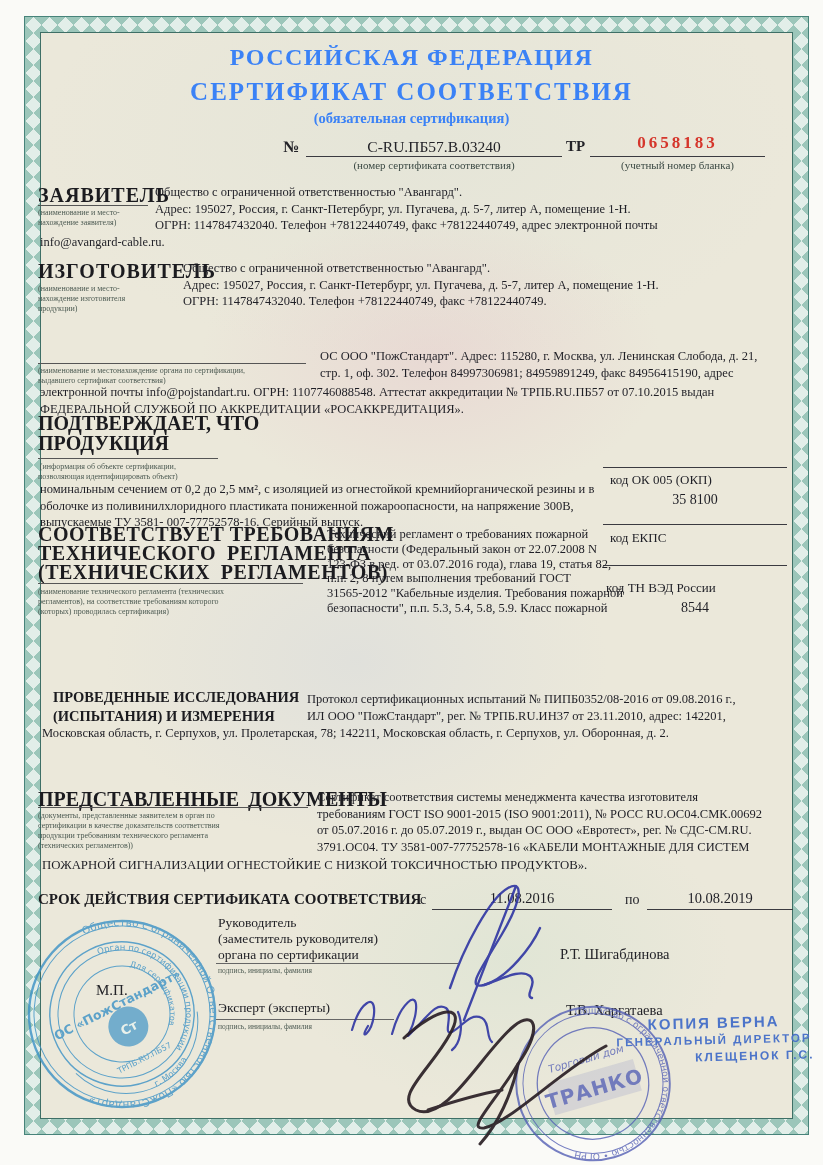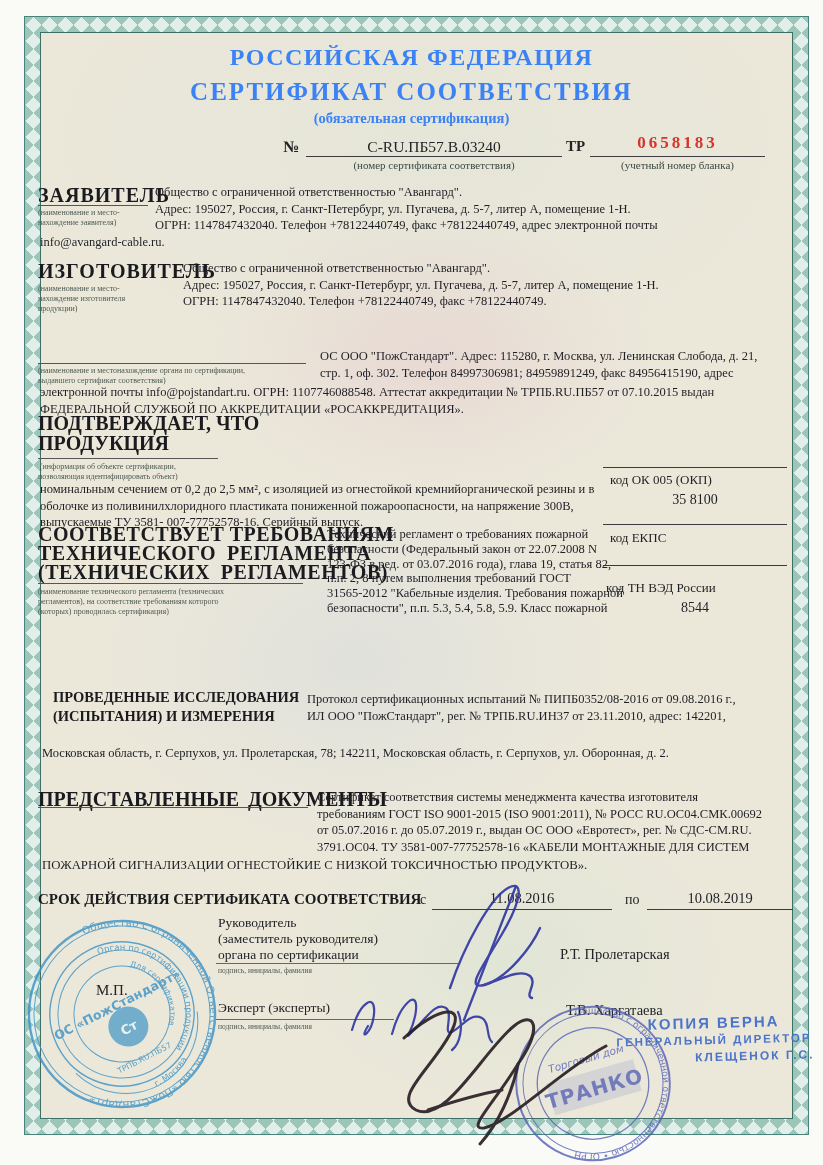--- a/index.html
+++ b/index.html
@@ -112,45 +112,49 @@
 безопасности (Федеральный закон от 22.07.2008 N
 123-ФЗ в ред. от 03.07.2016 года), глава 19, статья 82,
 п.п. 2, 8 путем выполнения требований ГОСТ
 31565-2012 "Кабельные изделия. Требования пожарной
 безопасности", п.п. 5.3, 5.4, 5.8, 5.9. Класс пожарной</div>
 
   <div class="abs lbl pre" style="left:38px;top:688px;font-size:14.5px;line-height:19px;margin-left:15px;">ПРОВЕДЕННЫЕ ИССЛЕДОВАНИЯ
 (ИСПЫТАНИЯ) И ИЗМЕРЕНИЯ</div>
   <div class="abs bt pre" style="left:307px;top:691px;">Протокол сертификационных испытаний № ПИПБ0352/08-2016 от 09.08.2016 г.,
 ИЛ ООО "ПожСтандарт", рег. № ТРПБ.RU.ИН37 от 23.11.2010, адрес: 142201,</div>
-  <div class="abs bt" style="left:42px;top:725px;margin-top:20px;">Московская область, г. Серпухов, ул. Пролетарская, 78; 142211, Московская область, г. Серпухов, ул. Оборонная, д. 2.</div>
+  <div class="abs bt" style="left:42px;top:725px;">Московская область, г. Серпухов, ул. Пролетарская, 78; 142211, Московская область, г. Серпухов, ул. Оборонная, д. 2.</div>
 
   <div class="abs lbl" style="left:38px;top:788px;word-spacing:4px;">ПРЕДСТАВЛЕННЫЕ ДОКУМЕНТЫ</div>
   <div class="abs hline" style="left:38px;top:807px;width:270px;background:#555;"></div>
+  <div class="abs sub pre" style="left:38px;top:811px;">(документы, представленные заявителем в орган по
+сертификации в качестве доказательств соответствия
+продукции требованиям технического регламента
+(технических регламентов))</div>
   <div class="abs bt pre" style="left:317px;top:789px;">Сертификат соответствия системы менеджмента качества изготовителя
 требованиям ГОСТ ISO 9001-2015 (ISO 9001:2011), № РОСС RU.ОС04.СМК.00692
 от 05.07.2016 г. до 05.07.2019 г., выдан ОС ООО «Евротест», рег. № СДС-СМ.RU.
 3791.ОС04. ТУ 3581-007-77752578-16 «КАБЕЛИ МОНТАЖНЫЕ ДЛЯ СИСТЕМ</div>
   <div class="abs bt" style="left:42px;top:857px;font-size:12.8px;">ПОЖАРНОЙ СИГНАЛИЗАЦИИ ОГНЕСТОЙКИЕ С НИЗКОЙ ТОКСИЧНОСТЬЮ ПРОДУКТОВ».</div>
 
   <div class="abs lbl" style="left:38px;top:891px;font-size:15px;">СРОК ДЕЙСТВИЯ СЕРТИФИКАТА СООТВЕТСТВИЯ</div>
   <div class="abs bt" style="left:420px;top:892px;font-size:14px;">с</div>
   <div class="abs hline" style="left:432px;top:909px;width:180px;"></div>
   <div class="abs bt" style="left:432px;top:890px;width:180px;text-align:center;font-size:14.5px;">11.08.2016</div>
   <div class="abs bt" style="left:625px;top:892px;font-size:14px;">по</div>
   <div class="abs hline" style="left:647px;top:909px;width:146px;"></div>
   <div class="abs bt" style="left:647px;top:890px;width:146px;text-align:center;font-size:14.5px;">10.08.2019</div>
 
   <div class="abs" style="left:96px;top:982px;font-size:15px;">М.П.</div>
   <div class="abs pre" style="left:218px;top:915px;font-size:13.5px;line-height:16px;">Руководитель
 (заместитель руководителя)
 органа по сертификации</div>
   <div class="abs hline" style="left:216px;top:963px;width:242px;background:#666;"></div>
   <div class="abs sub" style="left:218px;top:966px;font-size:7.5px;">подпись, инициалы, фамилия</div>
-  <div class="abs" style="left:560px;top:946px;font-size:14.5px;">Р.Т. Пролетарская</div>
+  <div class="abs" style="left:560px;top:946px;font-size:14.5px;">Р.Т. Шигабдинова</div>
   <div class="abs" style="left:218px;top:1000px;font-size:13.5px;text-align:right;">Эксперт (эксперты)</div>
   <div class="abs hline" style="left:216px;top:1019px;width:178px;background:#666;"></div>
   <div class="abs sub" style="left:218px;top:1022px;font-size:7.5px;">подпись, инициалы, фамилия</div>
   <div class="abs" style="left:566px;top:1002px;font-size:14.5px;">Т.В. Харгатаева</div>
 
   <svg class="abs" style="left:24px;top:916px;opacity:.82;" width="196" height="196" viewBox="0 0 196 196">
     <g transform="rotate(-27 98 98)" fill="none" stroke="#3e93c6">
       <circle cx="98" cy="98" r="93" stroke-width="2.4"></circle>
       <circle cx="98" cy="98" r="72" stroke-width="1.4"></circle>
       <circle cx="98" cy="112" r="20" fill="#3e93c6" stroke="none" opacity=".85"></circle>

